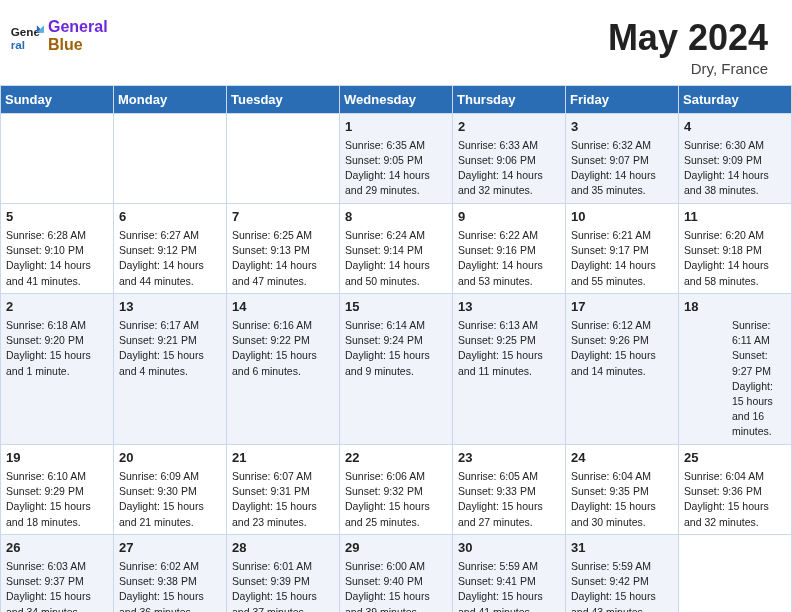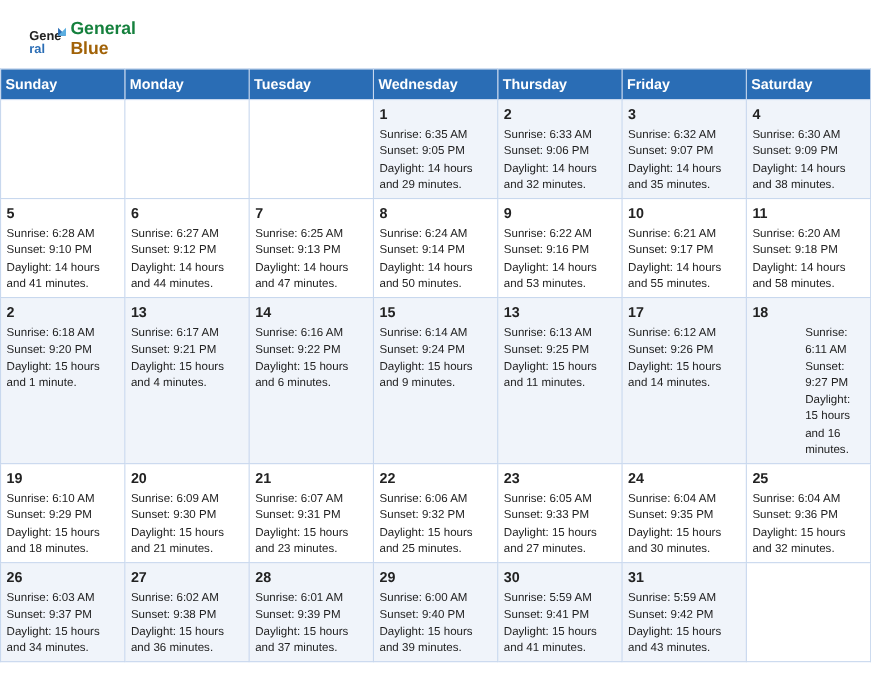--- a/index.html
+++ b/index.html
@@ -7,21 +7,21 @@
       font-family: Arial, sans-serif;
       background: #fff;
       width: 792px;
       min-height: 612px;
       padding: 0;
     }
     .header {
       display: flex;
       justify-content: space-between;
       align-items: flex-start;
-      padding: 18px 24px 8px 24px;
+      padding: 18px 24px 8px 8px;
     }
     .logo {
       display: flex;
       align-items: center;
       gap: 4px;
     }
     .logo-icon {
       width: 36px;
       height: 36px;
     }
@@ -98,26 +98,30 @@
 
       <rect x="2" y="2" width="36" height="36" rx="4" fill="#fff"></rect>
       <text x="3" y="20" font-size="13" font-weight="bold" fill="#222" font-family="Arial">Gene</text>
       <text x="3" y="34" font-size="13" font-weight="bold" fill="#2a6db5" font-family="Arial">ral</text>
 
       <polygon points="32,8 40,16 32,16" fill="#2a6db5"></polygon>
       <polygon points="32,16 40,16 40,8" fill="#5baee0"></polygon>
     </svg>
     <div>
       <div style="font-size:16px;font-weight:bold;color:#222;line-height:1.1;">
-        <span style="color:#15803d;">General</span>
+        <span style="color:#6d28d9;">General</span>
       </div>
       <div style="font-size:16px;font-weight:bold;color:#a16207;line-height:1.1;">
         <span>Blue</span>
       </div>
     </div>
+  </div>
+  <div class="title-block">
+    <div class="month-year">May 2024</div>
+    <div class="location">Dry, France</div>
   </div>
 </div>
 
 <table class="calendar">
   <thead>
     <tr>
     <th>Sunday</th>
         <th>Monday</th>
         <th>Tuesday</th>
         <th>Wednesday</th>

